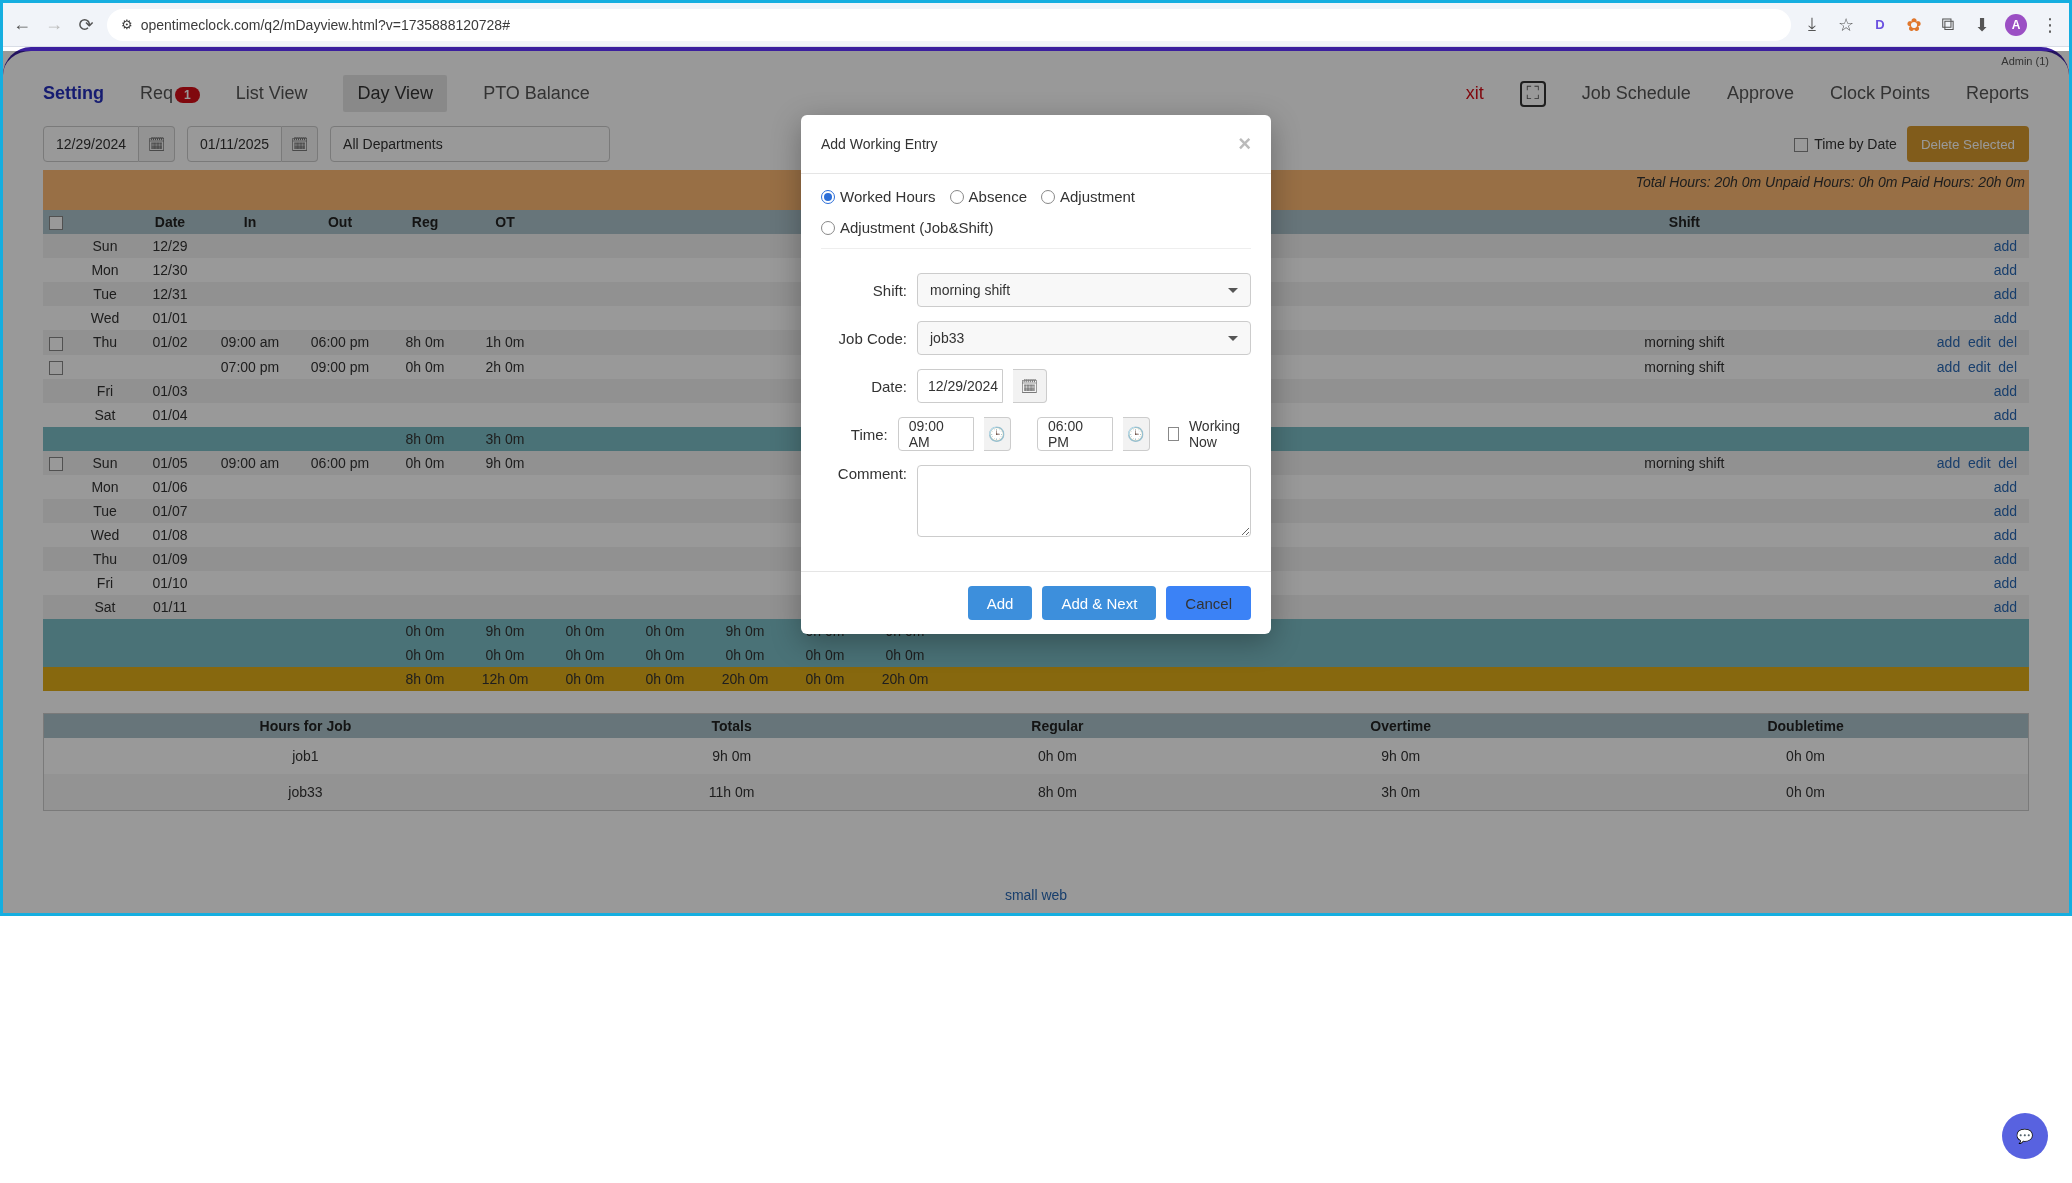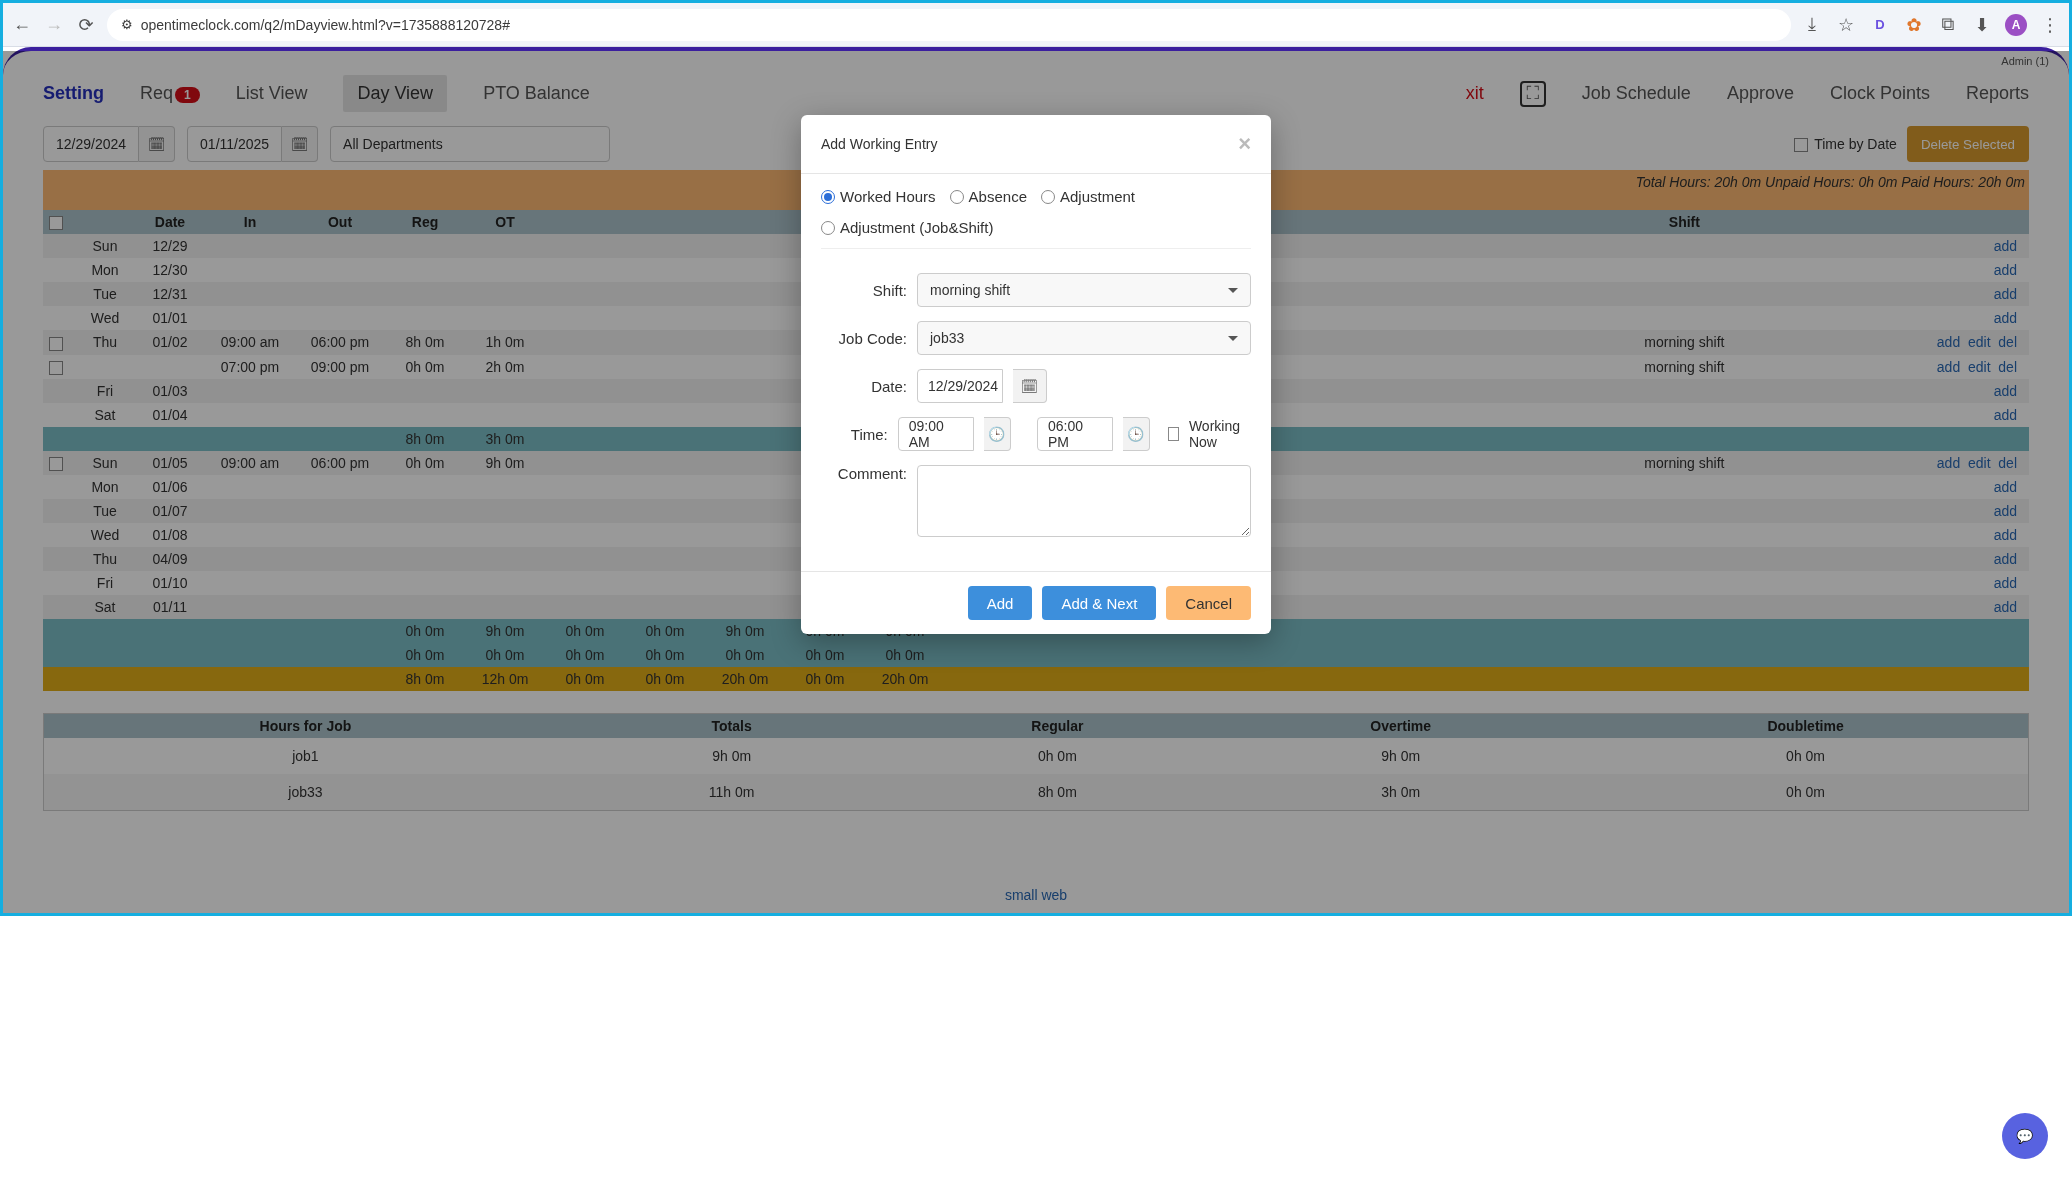--- a/index.html
+++ b/index.html
@@ -172,21 +172,21 @@
     display:flex; align-items:center; justify-content:center; background:#f2f2f2; color:#555;
   }
   .textarea {
     flex:1; border:1px solid #ccc; border-radius:4px; height:72px; resize:both;
   }
   .modal-footer {
     border-top:1px solid #e5e5e5; padding:14px 20px; display:flex; justify-content:flex-end; gap:10px;
   }
   .btn { height:34px; padding:0 18px; border-radius:4px; border:1px solid transparent; font-size:15px;}
   .btn-primary { background:#3d8fdc; color:#fff;}
-  .btn-default { background:#fdba74; color:#333; }
+  .btn-default { background:#3b82f6; color:#333; }
   .chat-fab {
     position:fixed; right:24px; bottom:24px; width:46px; height:46px; border-radius:50%;
     background:#5862e0; display:flex; align-items:center; justify-content:center; color:#fff; z-index:200;
   }
 </style>
 </head>
 <body>
 
 <div class="chrome-bar">
   <div class="chrome-icon">←</div>
@@ -491,21 +491,21 @@
             <td></td>
             <td></td>
             <td></td>
             <td></td>
             <td></td>
             <td style="text-align:right;padding-right:12px"><span class="link">add</span></td>
           </tr>
           <tr class="row-odd">
             <td></td>
             <td class="day-col">Thu</td>
-            <td class="date-col">04/09</td>
+            <td class="date-col">01/09</td>
             <td></td>
             <td></td>
             <td></td>
             <td></td>
             <td></td>
             <td></td>
             <td></td>
             <td></td>
             <td></td>
             <td></td>

